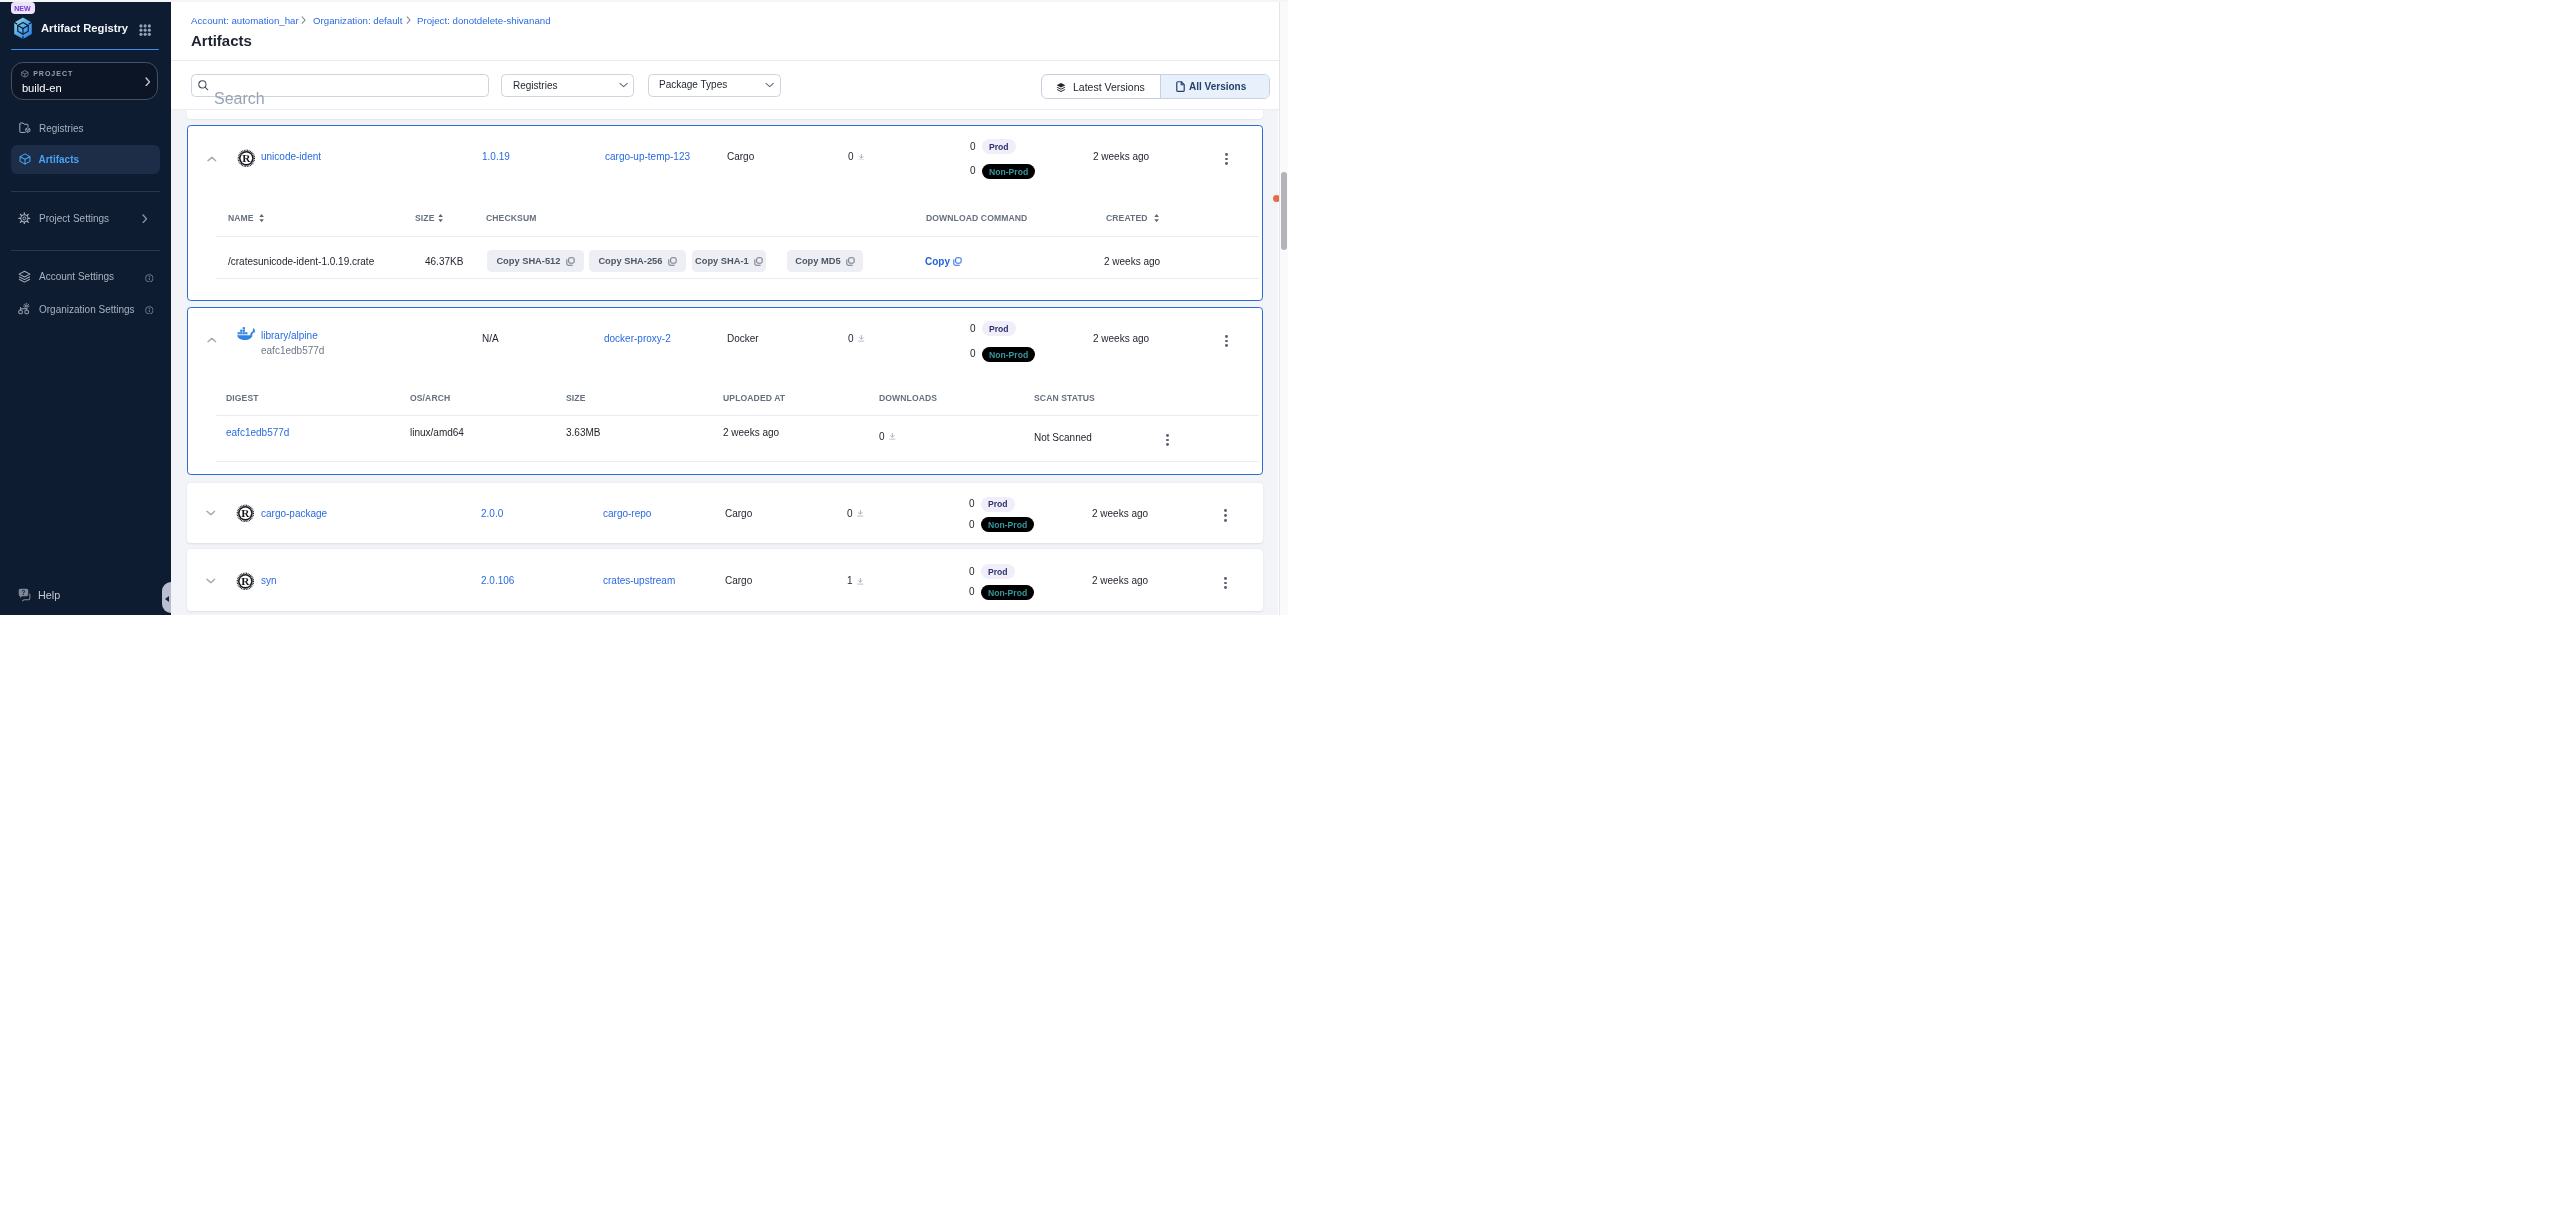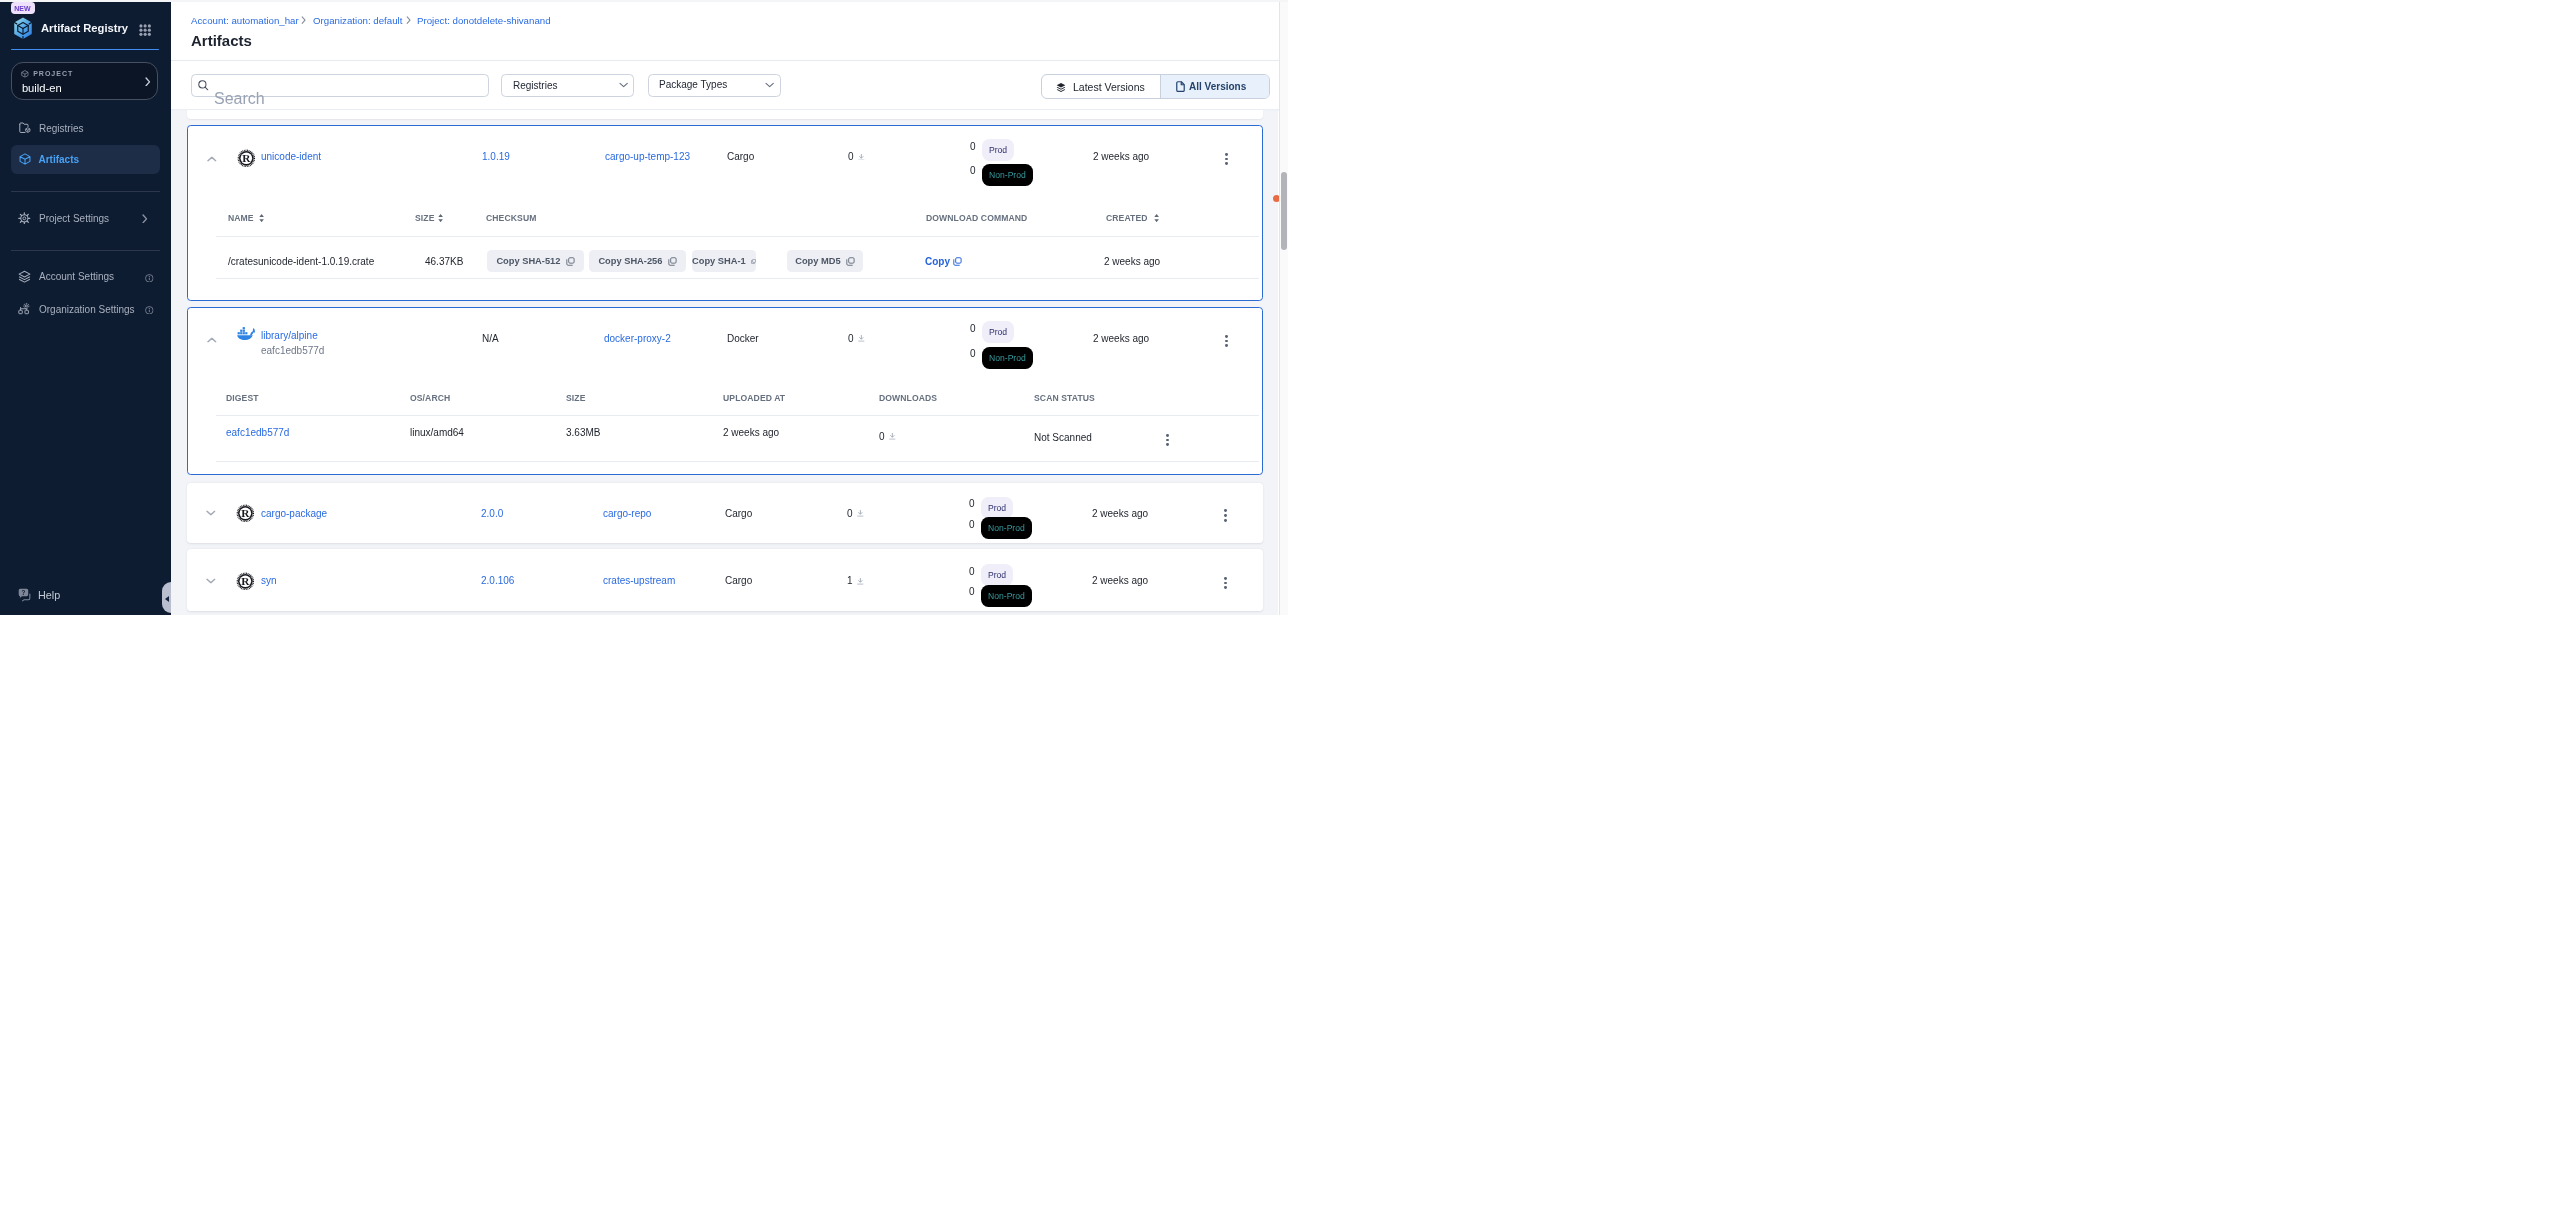--- a/index.html
+++ b/index.html
@@ -2,21 +2,21 @@
 <html style="font-size:12px"><head><meta charset="utf-8"><style>
 *{margin:0;padding:0;box-sizing:border-box}
 html,body{width:1288px;height:615px;overflow:hidden;font-family:"Liberation Sans",sans-serif;background:#fff}
 #page{position:relative;width:1288px;height:615px;background:#fff}
 .abs{position:absolute}
 svg{display:block}
 
 .cell{font-size:10px;color:#23272f;line-height:15px;white-space:nowrap}
 .lnk{color:#2A6AE0 !important}
 .hcell{font-size:8.6px;font-weight:700;color:#66707f;letter-spacing:0.1px;line-height:10.5px;white-space:nowrap}
-.pill{position:absolute;height:22px;border-radius:7.5px;font-size:8.6px;font-weight:400;display:flex;align-items:center;padding:0 7px;white-space:nowrap}
+.pill{position:absolute;height:15px;border-radius:7.5px;font-size:8.6px;font-weight:700;display:flex;align-items:center;padding:0 7px;white-space:nowrap}
 .pp{background:#F0EFF9;color:#303070}
 .np{background:#000000;color:#38989D}
 .chip{position:absolute;height:22.4px;background:#EDEFF4;border-radius:4.5px;display:flex;align-items:center;justify-content:center;gap:5.2px;color:#4D5665;font-weight:700;font-size:9.3px;white-space:nowrap}
 .card{position:absolute;left:187px;width:1076px;background:#fff;border-radius:3.7px}
 .bcard{border:0.7px solid #2B6BD4}
 .shadow{box-shadow:0 0.7px 2.2px rgba(25,35,65,.10)}
 .mitem{font-size:10px;color:#A8B0BF;line-height:15px;white-space:nowrap}
 .kebab span{display:block;width:2.8px;height:2.8px;border-radius:50%;background:#5A6374;margin:1.9px auto}
 </style></head>
 <body>
@@ -287,21 +287,21 @@
   <div class="abs" style="left:27.6px;top:110px;width:1043px;height:0.7px;background:#E8EBF0"></div>
 
   <div class="abs cell" style="left:40px;top:128px">/cratesunicode-ident-1.0.19.crate</div>
   <div class="abs cell" style="left:237px;top:128px">46.37KB</div>
   <div class="chip" style="left:299px;top:124px;width:97px">Copy SHA-512 <svg width="9" height="9" viewBox="0 0 12 12" style="color:#6A7280">
           <use href="#i-copy"></use>
         </svg></div>
   <div class="chip" style="left:401px;top:124px;width:97px">Copy SHA-256 <svg width="9" height="9" viewBox="0 0 12 12" style="color:#6A7280">
           <use href="#i-copy"></use>
         </svg></div>
-  <div class="chip" style="left:504px;top:124px;width:64px">Copy SHA-1 <svg width="9" height="9" viewBox="0 0 12 12" style="color:#6A7280">
+  <div class="chip" style="left:504px;top:124px;width:74px">Copy SHA-1 <svg width="9" height="9" viewBox="0 0 12 12" style="color:#6A7280">
           <use href="#i-copy"></use>
         </svg></div>
   <div class="chip" style="left:599px;top:124px;width:76px">Copy MD5 <svg width="9" height="9" viewBox="0 0 12 12" style="color:#6A7280">
           <use href="#i-copy"></use>
         </svg></div>
   <div class="abs cell" style="left:737px;top:128px;font-weight:700;color:#2563DB">Copy</div>
   <svg class="abs" style="left:765px;top:131px;color:#2563DB" width="9" height="9" viewBox="0 0 12 12">
         <use href="#i-copy"></use>
       </svg>
   <div class="abs cell" style="left:916px;top:128px">2 weeks ago</div>

